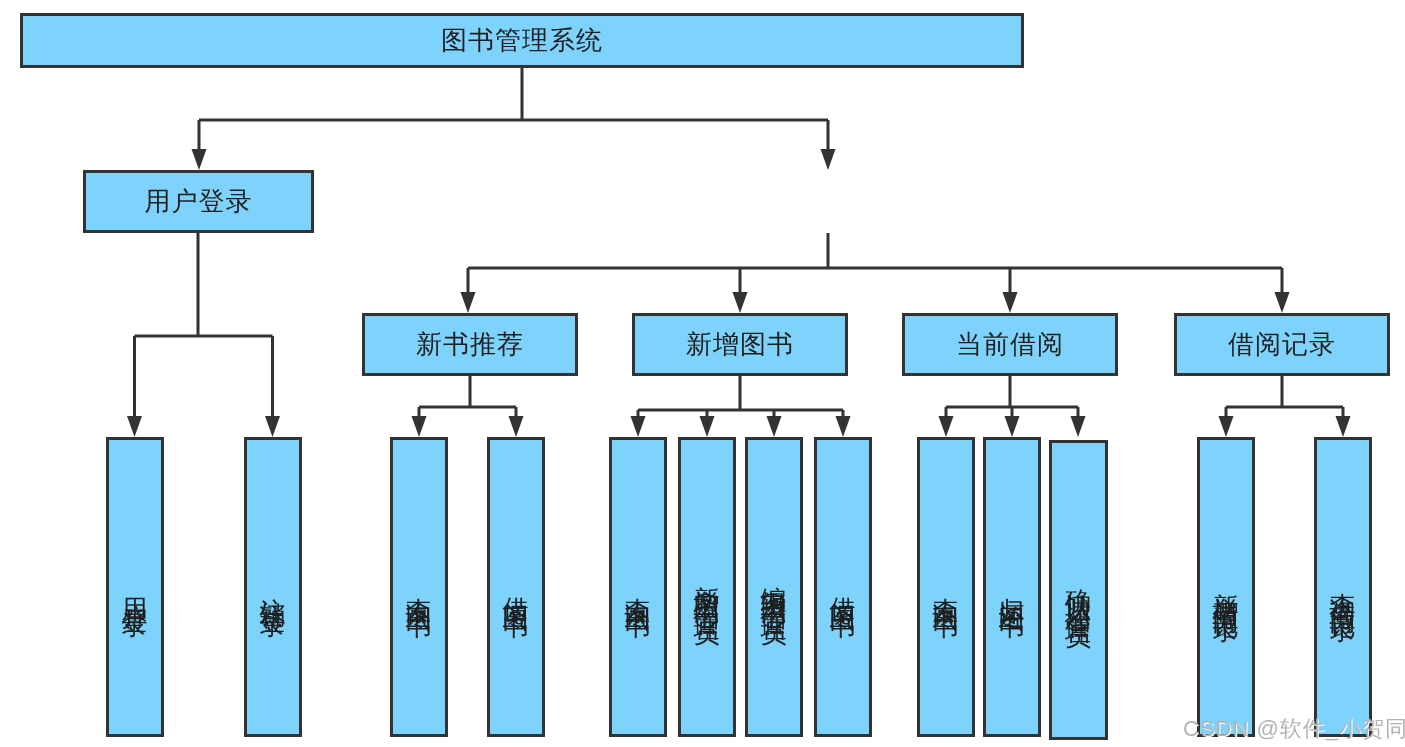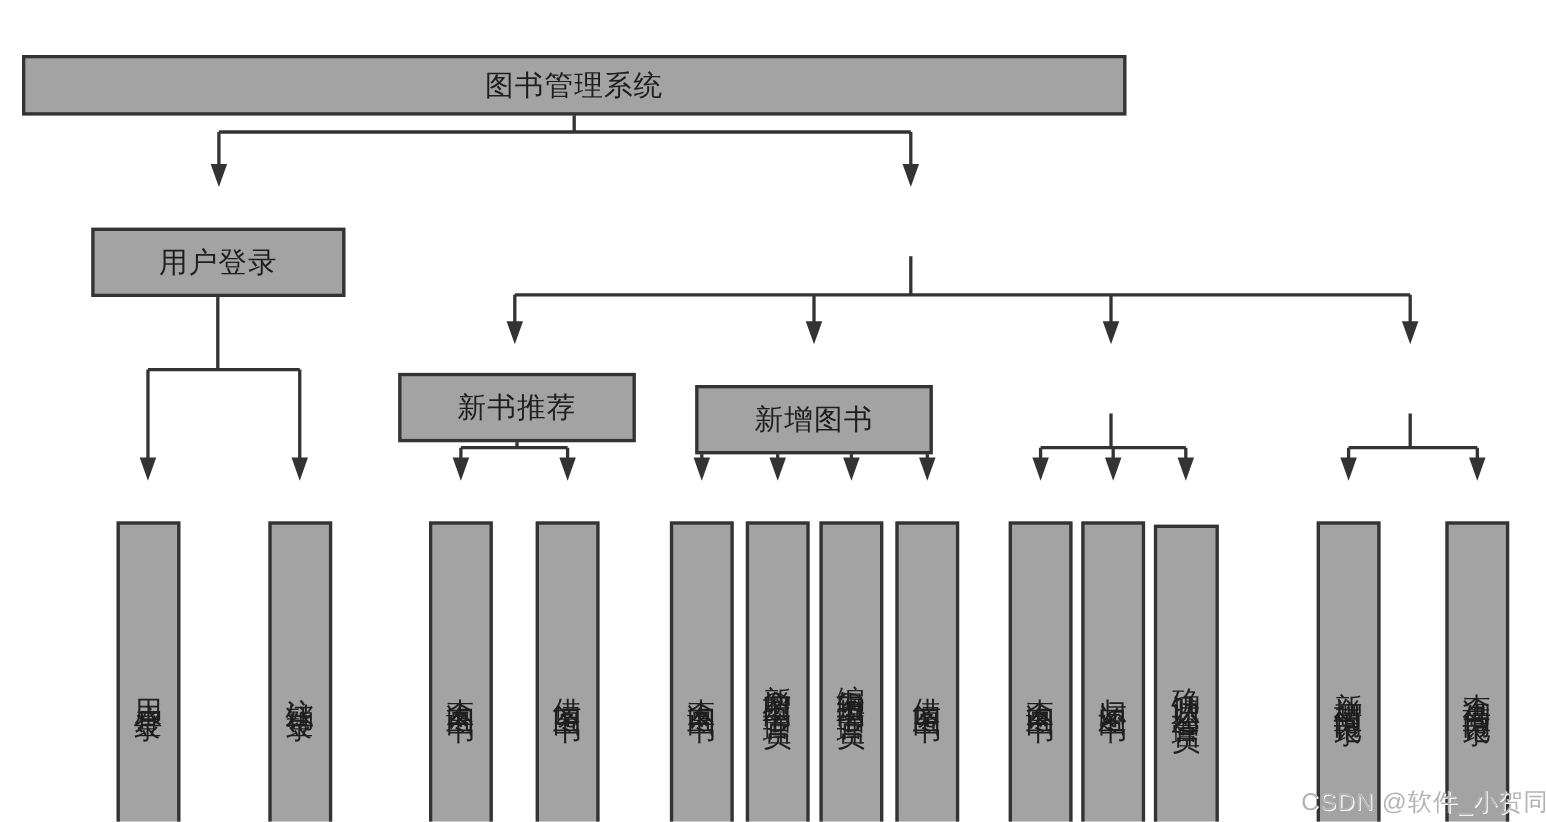--- a/index.html
+++ b/index.html
@@ -16,28 +16,27 @@
     overflow:hidden;
     font-family:"Liberation Sans","DejaVu Sans",sans-serif;
   }
   .connectors{position:absolute;left:0;top:0;z-index:1;}
   .connectors path{stroke:var(--line);stroke-width:3;fill:none;}
   .connectors polygon{fill:var(--line);stroke:none;}
   .node{
     position:absolute;
     box-sizing:border-box;
     border:3px solid var(--line);
-    background:#a3a3a3;
+    background:#7dd3fc;
     display:flex;
     align-items:center;
     justify-content:center;
     color:var(--text);
     font-size:26px;
     z-index:2;
-    margin-top:37px;
   }
   .node.h span{white-space:nowrap;letter-spacing:1px;}
   .node.v span{
     writing-mode:vertical-rl;
     text-orientation:mixed;
     letter-spacing:5px;
     line-height:1;
     white-space:nowrap;
   }
   .watermark{
@@ -108,25 +107,31 @@
   </svg>
 
   <div class="node h" style="left:20px;top:13px;width:1004px;height:55px">
     <span>图书管理系统</span>
   </div>
 
   <div class="node h" style="left:83px;top:170px;width:231px;height:63px">
     <span>用户登录</span>
   </div>
 
-  <div class="node h" style="left:362px;top:302px;width:216px;height:63px">
+  <div class="node h" style="left:362px;top:313px;width:216px;height:63px">
     <span>新书推荐</span>
   </div>
   <div class="node h" style="left:632px;top:313px;width:216px;height:63px">
     <span>新增图书</span>
+  </div>
+  <div class="node h" style="left:902px;top:313px;width:216px;height:63px">
+    <span>当前借阅</span>
+  </div>
+  <div class="node h" style="left:1174px;top:313px;width:216px;height:63px">
+    <span>借阅记录</span>
   </div>
 
   <div class="node v" style="left:106px;top:437px;width:58px;height:300px">
     <span>用户登录</span>
   </div>
   <div class="node v" style="left:244px;top:437px;width:58px;height:300px">
     <span>注销登录</span>
   </div>
 
   <div class="node v" style="left:390px;top:437px;width:58px;height:300px">

